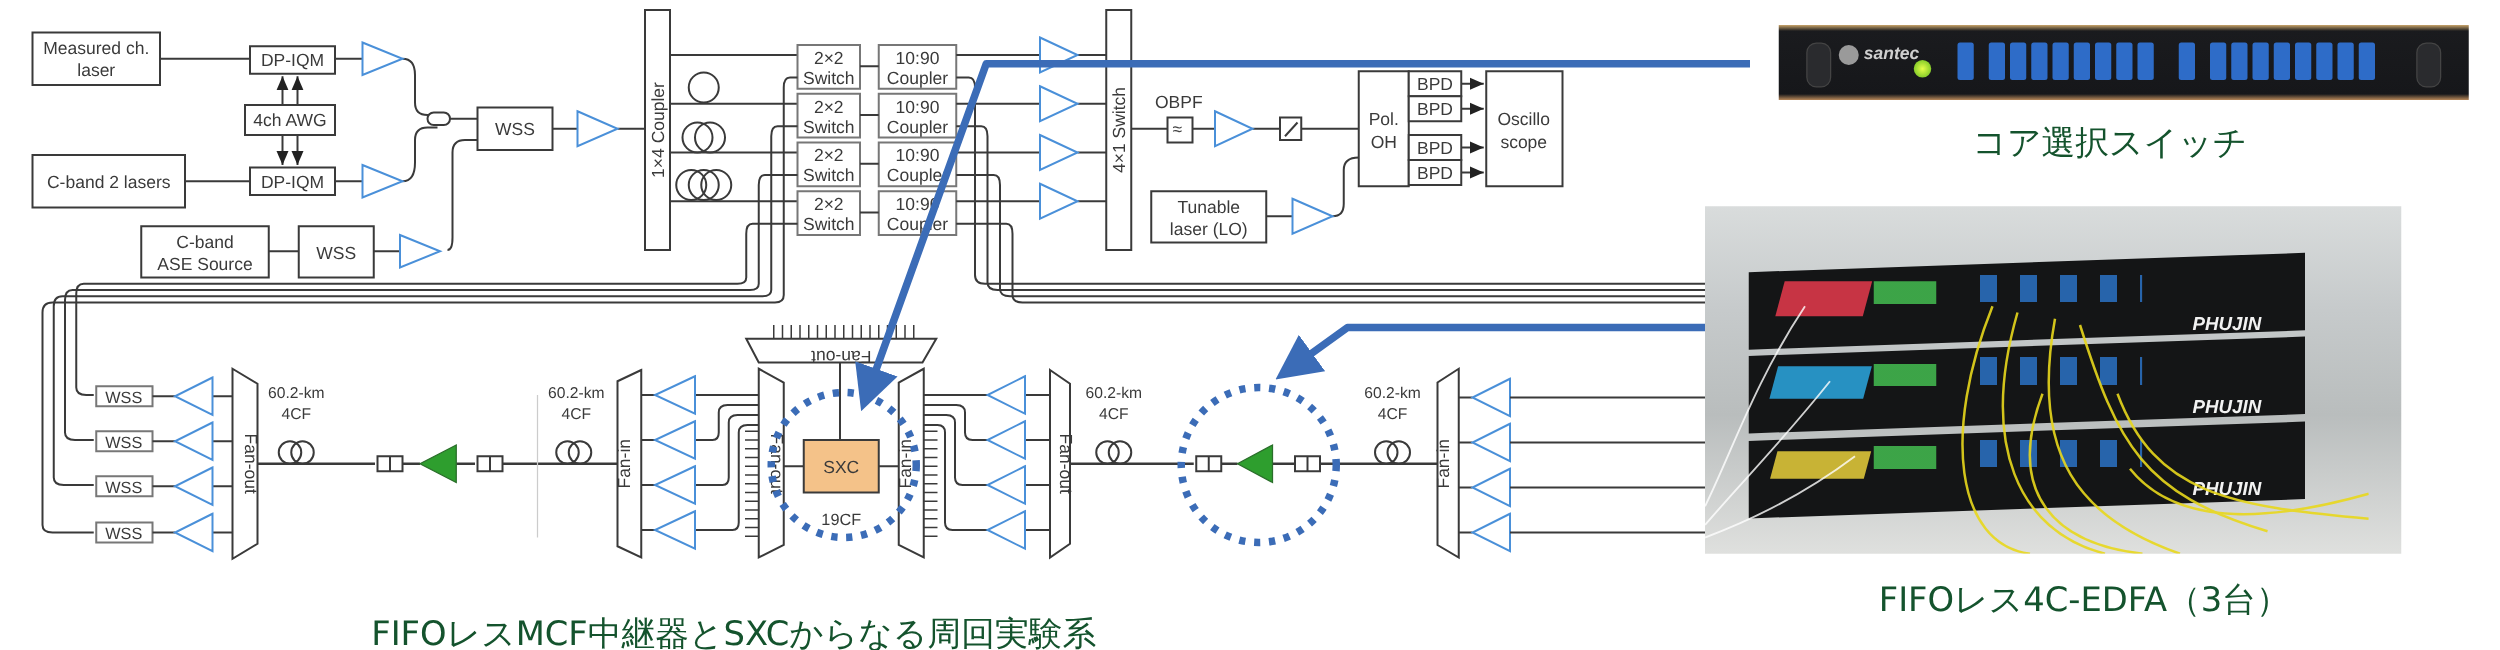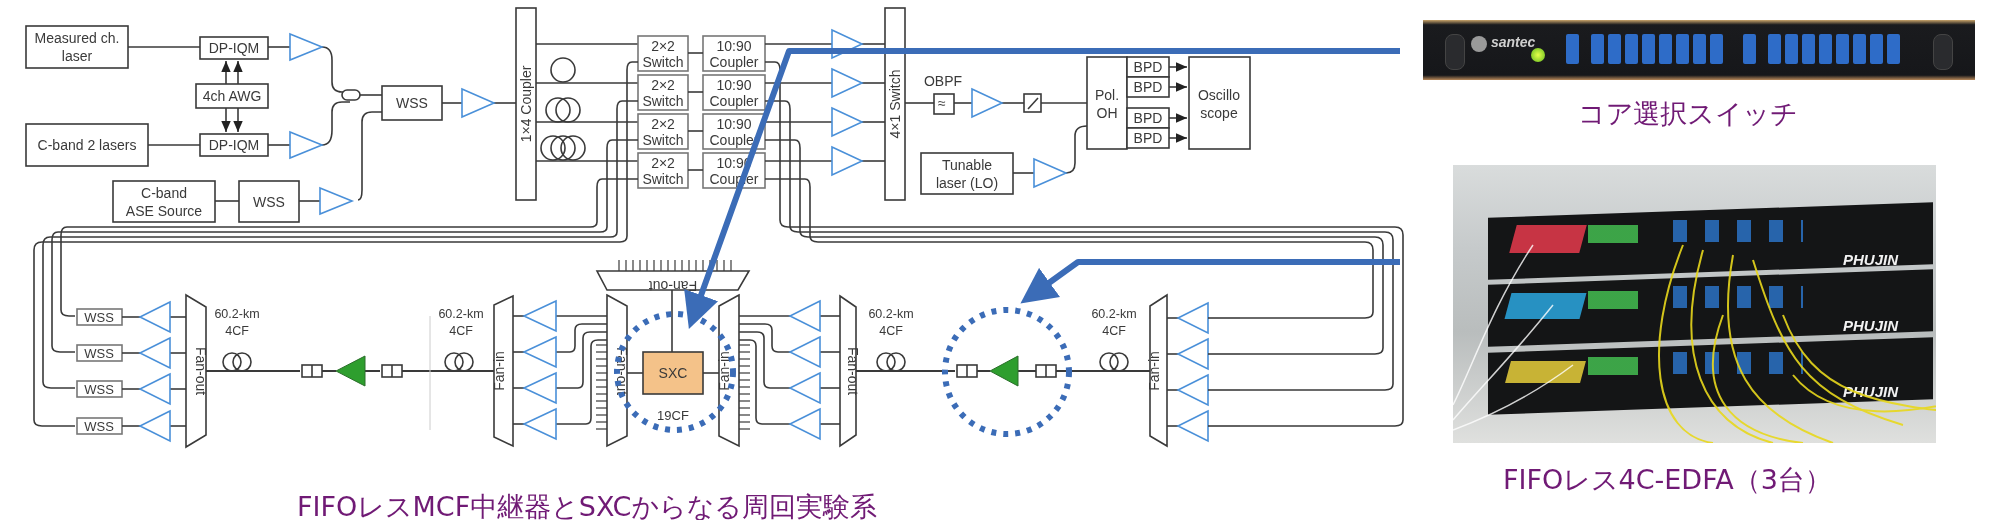--- a/index.html
+++ b/index.html
@@ -1,22 +1,22 @@
 <!DOCTYPE html>
 <html><head>
 <meta charset="utf-8">
 <style>
   html,body{margin:0;padding:0;background:#ffffff;}
   body{width:2000px;height:520px;position:relative;overflow:hidden;font-family:"Liberation Sans","DejaVu Sans",sans-serif;}
   #diagram{position:absolute;left:0;top:0;width:2000px;height:520px;}
   .lbl{font-family:"Liberation Sans","DejaVu Sans",sans-serif;fill:#3a3a3a;}
-  .caption{position:absolute;font-family:"DejaVu Sans","Liberation Sans",sans-serif;color:#701a75;font-size:27px;white-space:nowrap;}
+  .caption{position:absolute;font-family:"DejaVu Sans","Liberation Sans",sans-serif;color:#14532d;font-size:27px;white-space:nowrap;}
   .photo{position:absolute;overflow:hidden;}
   .photo-switch{left:1423px;top:20px;width:552px;height:60px;background:linear-gradient(180deg,#c9a46a 0%,#1a1b1e 8%,#16171a 92%,#b9895a 100%);font-style:italic;}
-  .photo-edfa{left:1453px;top:165px;width:439px;height:278px;background:linear-gradient(180deg,#d9dcdc 0%,#c6cacb 30%,#b9bdbd 60%,#dfe0de 100%);padding-left:44px;}
+  .photo-edfa{left:1364px;top:165px;width:557px;height:278px;background:linear-gradient(180deg,#d9dcdc 0%,#c6cacb 30%,#b9bdbd 60%,#dfe0de 100%);}
 </style>
 </head>
 <body>
 
 <svg id="diagram" xmlns="http://www.w3.org/2000/svg" width="2000" height="520" viewBox="0 0 2000 520">
   <defs>
     <marker id="arr" markerWidth="8" markerHeight="8" refX="7" refY="4" orient="auto">
       <path d="M0,1 L7,4 L0,7 Z" fill="#222"></path>
     </marker>
     <marker id="arrBlue" markerWidth="6" markerHeight="6" refX="3" refY="3" orient="auto" markerUnits="strokeWidth">

